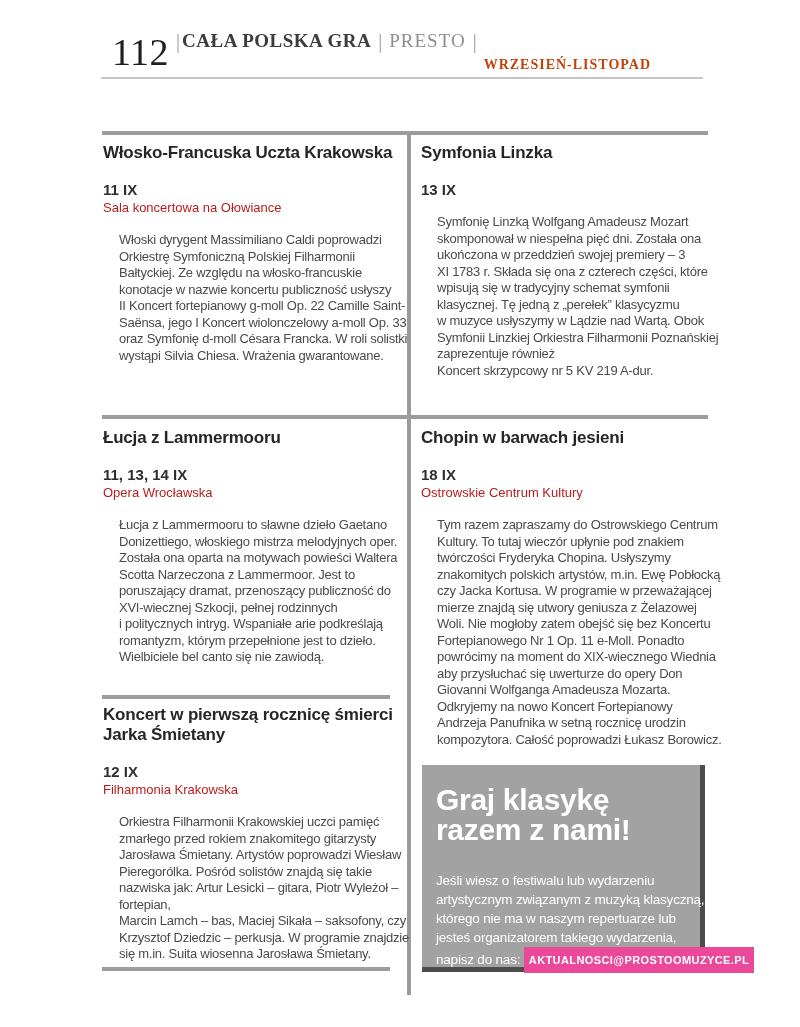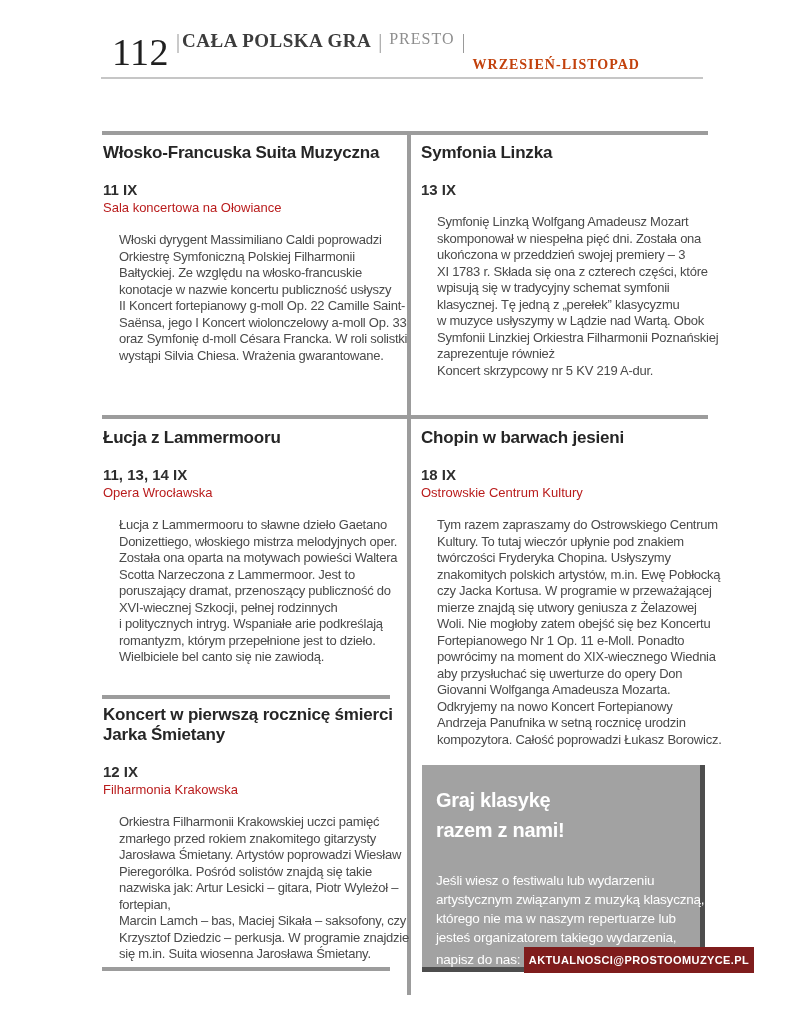--- a/index.html
+++ b/index.html
@@ -10,21 +10,21 @@
   
   .masthead{
     position:absolute;left:112px;top:30px;width:600px;
     display:flex;align-items:flex-start;white-space:pre;
     font-family:"Liberation Serif",serif;
   }
   .page-number{font-size:38px;color:#1f1f1f;letter-spacing:.5px;}
   .mast-sep{font-size:20px;color:#9a9a9a;font-weight:400;padding:0 7px;}
   .mast-sep.tight-r{padding-right:2px;}
   .mast-section{font-size:19px;font-weight:700;color:#3c3c3c;letter-spacing:.5px;}
-  .mast-brand{font-size:16px;font-weight:400;color:#8e8e8e;letter-spacing:1px;}
+  .mast-brand{font-size:19px;font-weight:400;color:#8e8e8e;letter-spacing:1px;}
   .mast-issue{font-size:14px;font-weight:700;color:#c2410c;letter-spacing:1px;margin-top:27px;}
   .header-rule{position:absolute;left:101px;top:77px;width:602px;height:2px;background:#c6c6c6;}
   
   .vline{position:absolute;left:407px;top:131px;width:4px;height:864px;background:#9c9c9c;}
   .hbar{position:absolute;height:4px;background:#9c9c9c;}
   .hbar.full{left:102px;width:606px;}
   .hbar.leftcol{left:102px;width:288px;}
   .bar-row1{top:131px;} .bar-row2{top:415px;} .bar-left-mid{top:695px;} .bar-left-bottom{top:967px;}
   
   .article{position:absolute;width:292px;}
@@ -43,30 +43,30 @@
     margin:16px;font-size:13px;line-height:16.5px;color:#4a4a4a;letter-spacing:-.25px;
     white-space:pre;
   }
   
   .promo{
     position:absolute;left:422px;top:765px;width:278px;height:202px;
     background:#a2a2a2;border-right:5px solid #4d4d4d;border-bottom:5px solid #4d4d4d;
     box-sizing:content-box;
   }
   .promo-heading{
-    margin:20px 0 0 14px;font-size:20px;line-height:30px;font-weight:700;color:#ffffff;
+    margin:20px 0 0 14px;font-size:30px;line-height:30px;font-weight:700;color:#ffffff;
     letter-spacing:-.3px;white-space:pre-line;
   }
   .promo-body{
     margin:26px 0 0 14px;font-size:13.5px;line-height:19px;color:#ffffff;
     letter-spacing:-.2px;white-space:pre;
   }
   .promo-cta{margin:0 0 0 14px;font-size:13.5px;line-height:21px;color:#ffffff;letter-spacing:-.2px;white-space:pre;}
   .email-chip{
-    display:inline-block;background:#7f1d1d;color:#ffffff;
+    display:inline-block;background:#ec4899;color:#ffffff;
     font-size:11px;font-weight:700;letter-spacing:.4px;
     padding:3px 5px 2px 5px;vertical-align:baseline;
   }
 </style>
 </head>
 <body>
 
 <div class="page">
 
   <div class="masthead">
@@ -80,21 +80,21 @@
   </div>
   <div class="header-rule"></div>
 
   <div class="vline"></div>
   <div class="hbar full bar-row1"></div>
   <div class="hbar full bar-row2"></div>
   <div class="hbar leftcol bar-left-mid"></div>
   <div class="hbar leftcol bar-left-bottom"></div>
 
   <div class="article a1">
-    <h2>Włosko-Francuska Suita Muzyczna</h2>
+    <h2>Włosko-Francuska Uczta Krakowska</h2>
     <p class="date">11 IX</p>
     <p class="venue">Sala koncertowa na Ołowiance</p>
     <p class="body">Włoski dyrygent Massimiliano Caldi poprowadzi
 Orkiestrę Symfoniczną Polskiej Filharmonii
 Bałtyckiej. Ze względu na włosko-francuskie
 konotacje w nazwie koncertu publiczność usłyszy
 II Koncert fortepianowy g-moll Op. 22 Camille Saint-
 Saënsa, jego I Koncert wiolonczelowy a-moll Op. 33
 oraz Symfonię d-moll Césara Francka. W roli solistki
 wystąpi Silvia Chiesa. Wrażenia gwarantowane.</p>

